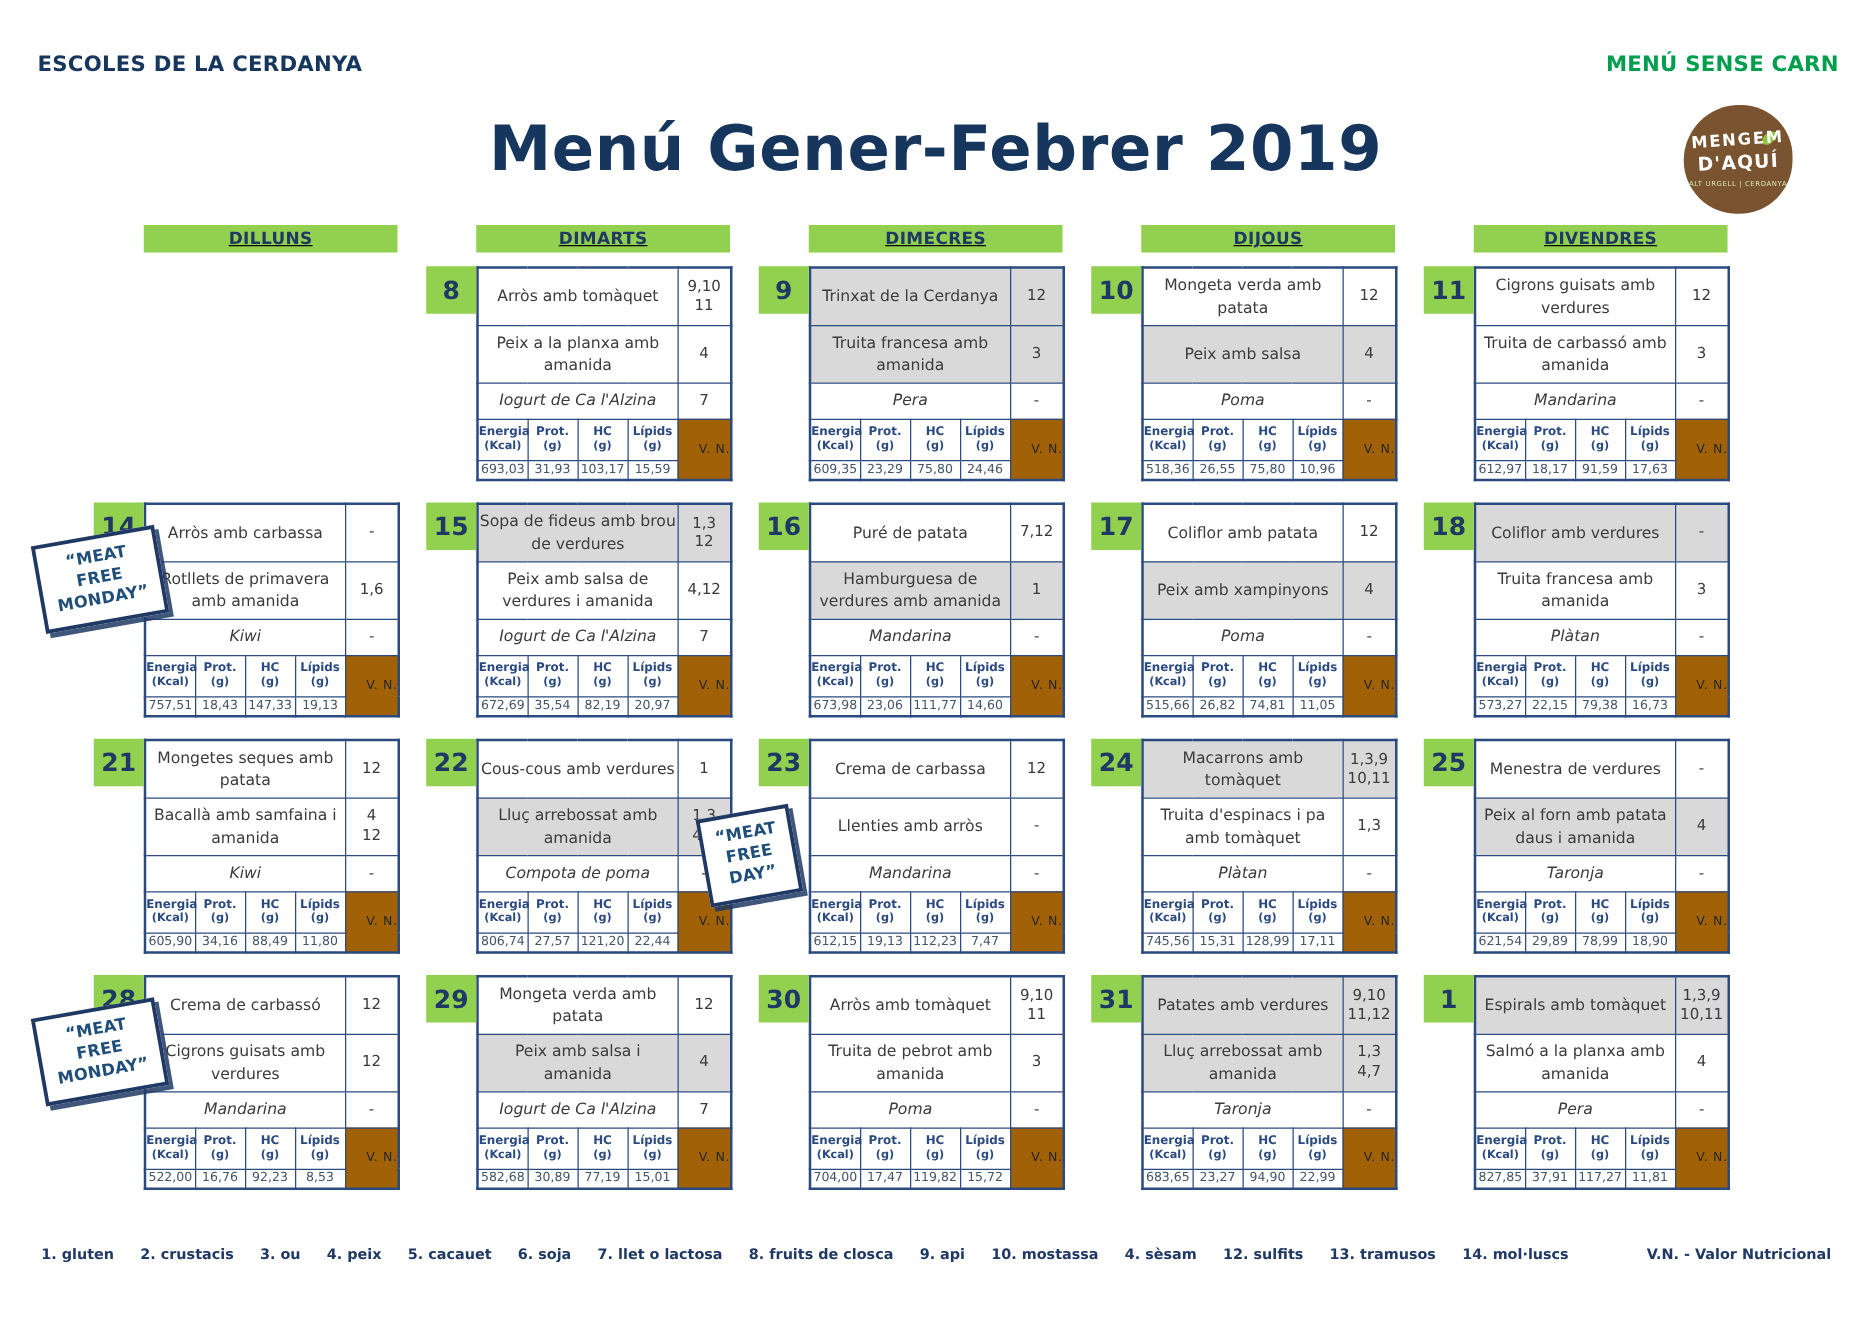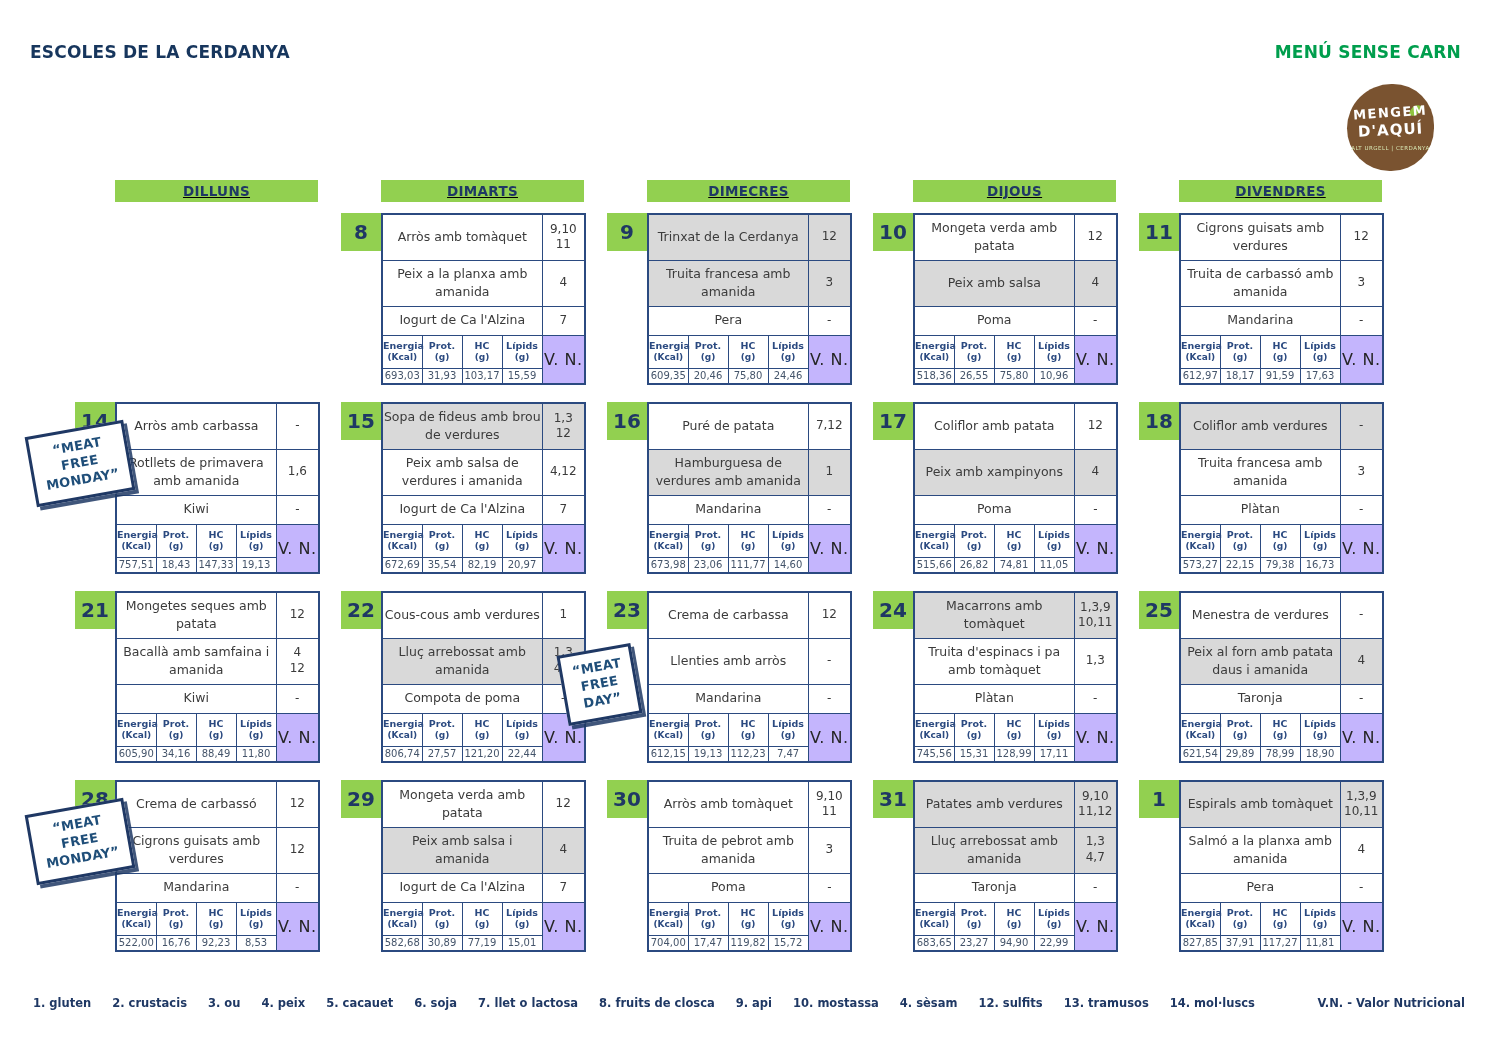--- a/index.html
+++ b/index.html
@@ -1,20 +1,20 @@
 <!DOCTYPE html>
 <html><head>
 <meta charset="utf-8">
 <style>
   html,body{margin:0;padding:0;background:#ffffff;}
   body{width:1497px;height:1058px;font-family:"DejaVu Sans","Liberation Sans",sans-serif;position:relative;overflow:hidden;}
   .page{position:absolute;inset:0;background:#fff;}
 
   .brand-left{position:absolute;left:30px;top:42px;font-size:17px;font-weight:bold;color:#17365d;letter-spacing:.2px;}
-  .brand-right{position:absolute;right:36px;top:42px;font-size:17px;font-weight:bold;color:#009e4d;letter-spacing:.2px;}
+  .brand-right{position:absolute;right:26px;top:42px;font-size:17px;font-weight:bold;color:#009e4d;letter-spacing:.2px;}
   .main-title{position:absolute;left:0;top:90px;width:100%;text-align:center;font-size:50px;font-weight:bold;color:#17365d;letter-spacing:.5px;}
 
   .logo{position:absolute;right:63px;top:84px;width:87px;height:87px;background:#7a5330;border-radius:52% 48% 50% 50%;display:flex;flex-direction:column;align-items:center;justify-content:center;color:#fff;box-sizing:border-box;}
   .logo-l1{font-size:13px;font-weight:bold;letter-spacing:1.5px;transform:rotate(-4deg);}
   .logo-l2{font-size:15px;font-weight:bold;letter-spacing:1px;transform:rotate(-3deg);margin-top:1px;}
   .logo-sub{font-size:5.5px;color:#d8e7b4;margin-top:6px;letter-spacing:.5px;}
   .logo-leaf{position:absolute;right:14px;top:20px;width:9px;height:13px;background:#8fc43f;border-radius:70% 30% 70% 30%;transform:rotate(30deg);}
 
   .calendar{position:absolute;left:75px;top:180px;width:1307px;}
   .hdr-row,.week-row{display:grid;grid-template-columns:repeat(5,243px);column-gap:23px;}
@@ -22,44 +22,45 @@
   .week-row{margin-bottom:15px;height:174px;}
   .hcell{padding-left:40px;box-sizing:border-box;text-decoration:underline;}
   .hbox{height:22px;background:#92d050;color:#1f3864;font-weight:bold;font-size:13.5px;display:flex;align-items:center;justify-content:center;letter-spacing:.3px;}
 
   .slot{position:relative;padding-left:40px;box-sizing:border-box;}
   .daynum{position:absolute;left:0;top:0;width:40px;height:38px;background:#92d050;color:#1f3864;font-weight:bold;font-size:20px;display:flex;align-items:center;justify-content:center;}
 
   table.card{border-collapse:collapse;table-layout:fixed;width:203px;background:#fff;border:2.5px solid #2b4a80;}
   table.card td{border:1.6px solid #2b4a80;box-sizing:border-box;padding:0;}
   td.dish{height:46px;font-size:12.5px;color:#3b3b3b;text-align:center;vertical-align:middle;line-height:1.45;padding:1px 3px;}
-  tr.r2 td.dish{height:29px;}
+  tr.r2 td.dish{height:29px;font-style:italic;}
   td.allerg{font-size:12px;color:#3b3b3b;text-align:center;vertical-align:middle;white-space:pre-line;line-height:1.3;}
   .shaded{background:#d9d9d9;}
   td.nh{height:33px;text-align:center;vertical-align:middle;}
   .nh1{font-size:9.5px;font-weight:bold;color:#2b4a80;line-height:1.25;}
   .nh2{font-size:9px;font-weight:bold;color:#2b4a80;line-height:1.25;}
   td.nv{height:16px;font-size:10px;color:#44546a;text-align:center;vertical-align:middle;}
-  td.vn{font-size:16px;color:#262626;text-align:center;vertical-align:middle;background:#c4b5fd;letter-spacing:.5px;}
+  td.vn{font-size:10px;color:#262626;text-align:right;vertical-align:middle;background:#a16207;letter-spacing:.5px;}
 
   .badge{position:absolute;z-index:3;background:#fff;border:3px solid #1f3864;padding:7px 10px;transform:rotate(-10deg);text-align:center;box-shadow:3px 4px 0 rgba(31,56,100,.85);}
   .badge-mon{left:-45px;top:26px;}
   .badge-wed{left:-45px;top:58px;}
   .badge-line{font-size:13px;font-weight:bold;color:#1f4e79;line-height:1.3;letter-spacing:.2px;}
 
   .legend{position:absolute;left:33px;top:996px;display:flex;column-gap:21px;align-items:baseline;white-space:nowrap;}
   .legend-item{font-size:11.5px;font-weight:bold;color:#1f3864;}
   .legend-note{position:absolute;right:32px;top:996px;font-size:11.5px;font-weight:bold;color:#1f3864;}
 </style>
 </head>
 <body>
 
 <div class="page">
   <div class="brand-left">ESCOLES DE LA CERDANYA</div>
   <div class="brand-right">MENÚ SENSE CARN</div>
+  <div class="main-title">Menú Gener-Febrer 2019</div>
 
   <div class="logo">
     <span class="logo-leaf"></span>
     <div class="logo-l1">MENGEM</div>
     <div class="logo-l2">D'AQUÍ</div>
     <div class="logo-sub">ALT URGELL | CERDANYA</div>
   </div>
 
   <div class="calendar">
     <div class="hdr-row">
@@ -171,21 +172,21 @@
                     <div class="nh2">(g)</div>
                   </td>
                   <td class="nh">
                     <div class="nh1">Lípids</div>
                     <div class="nh2">(g)</div>
                   </td>
                   <td class="vn" rowspan="2">V. N.</td>
                 </tr>
                 <tr>
                   <td class="nv">609,35</td>
-                  <td class="nv">20,46</td>
+                  <td class="nv">23,29</td>
                   <td class="nv">75,80</td>
                   <td class="nv">24,46</td>
                 </tr>
               </tbody>
             </table>
           </div>
           <div class="slot">
             <div class="daynum">10</div>
             <table class="card">
               <colgroup>

